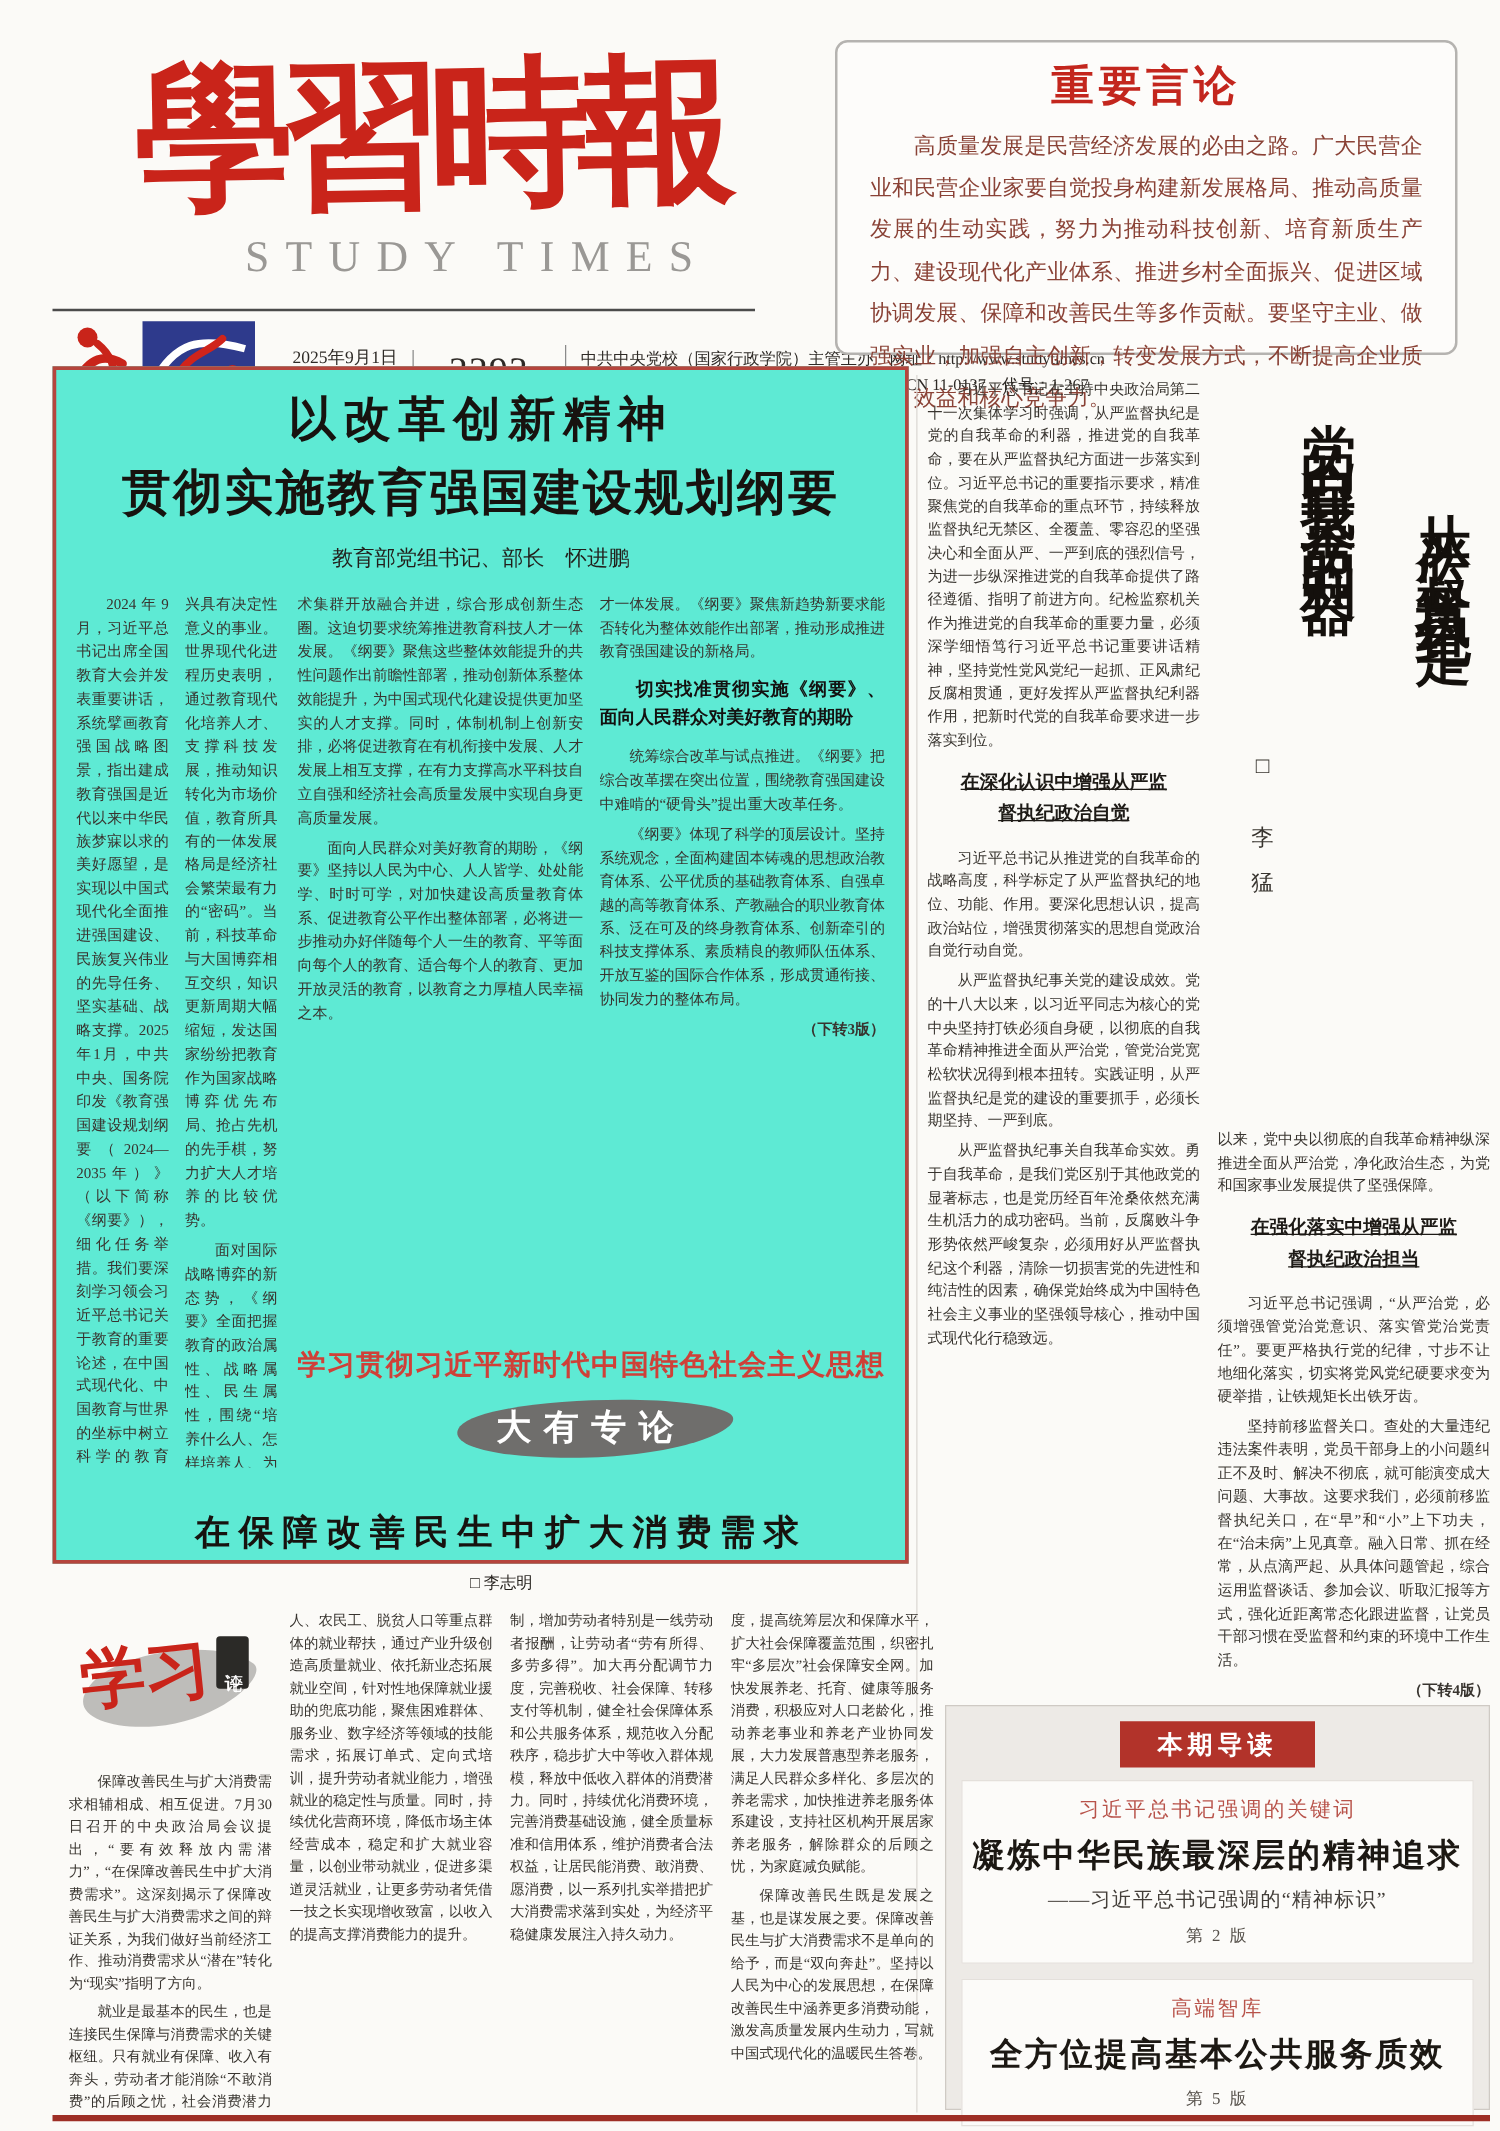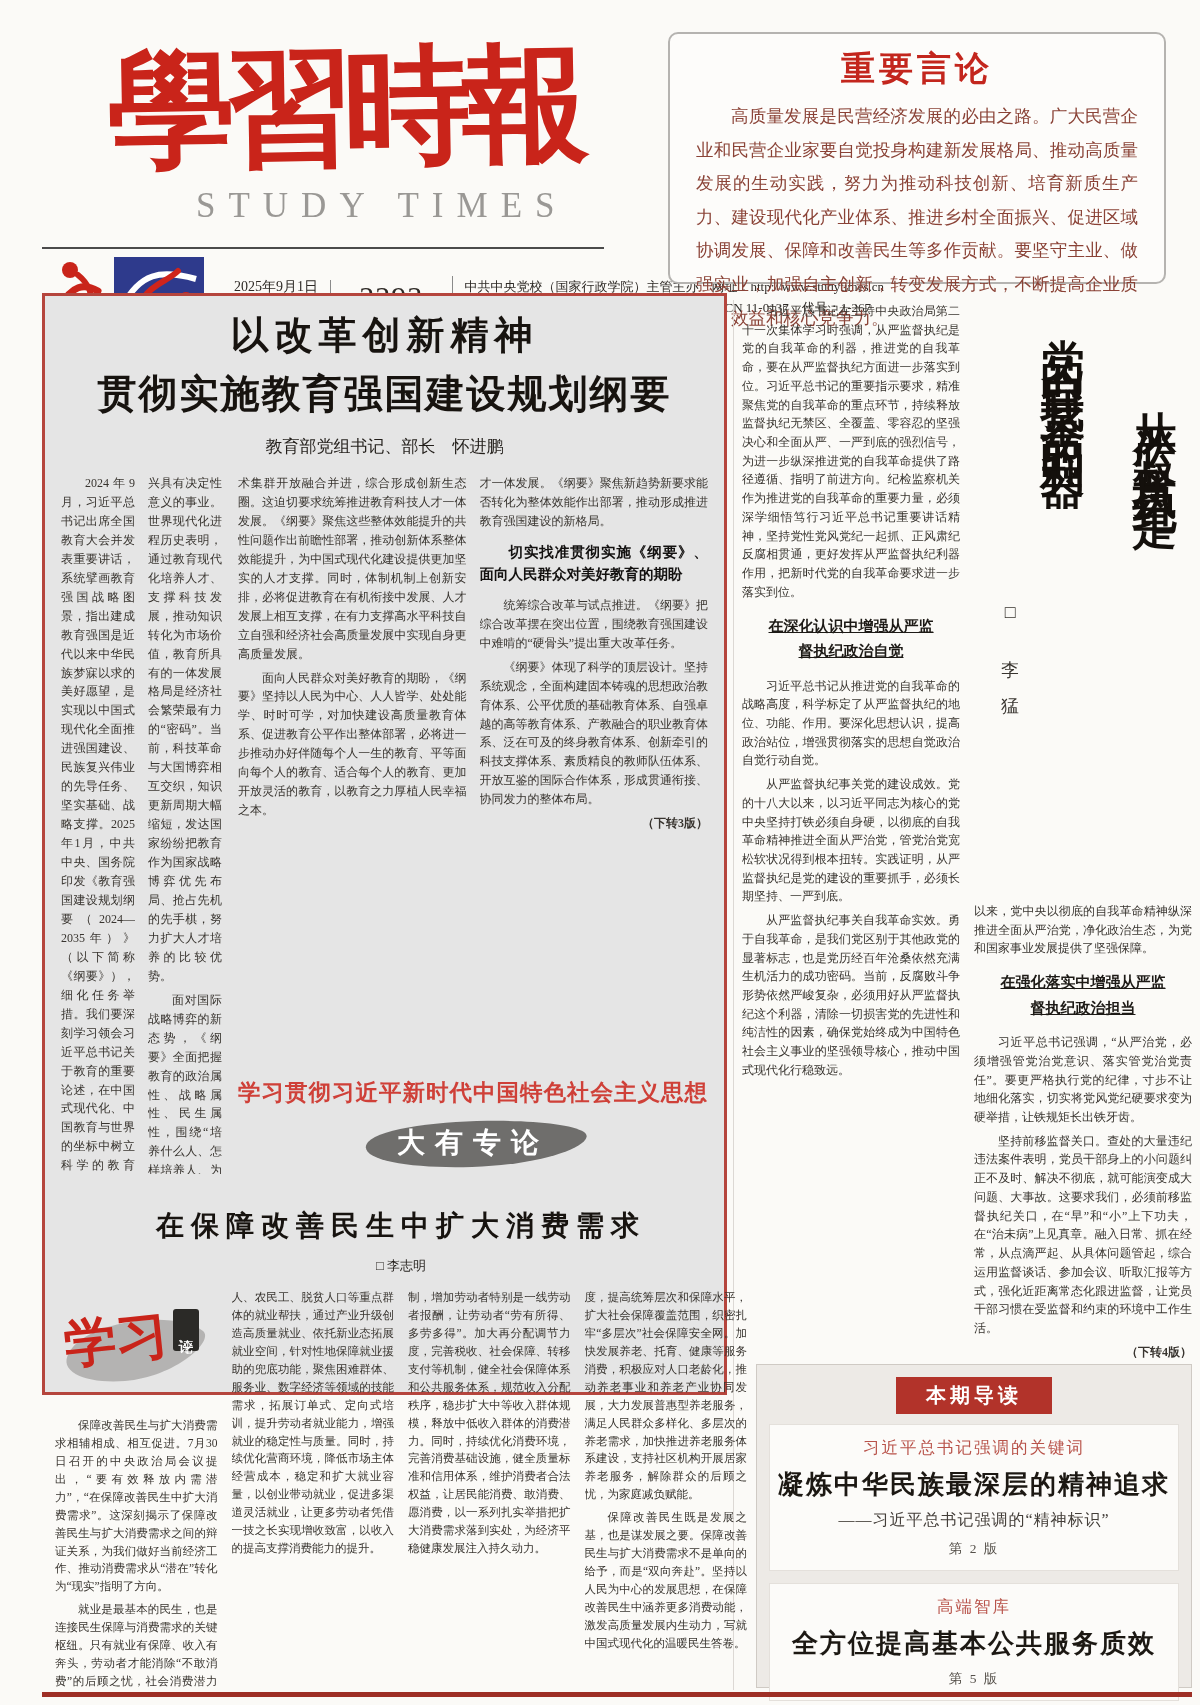--- a/index.html
+++ b/index.html
@@ -18,22 +18,22 @@
   .date-seg{text-align:center;font-size:14px;line-height:1.5;}
   .issue-seg{font-size:13px;white-space:nowrap;}
   .issue-no{font-size:30px;font-weight:normal;letter-spacing:1px;}
   .org-seg{font-size:13px;line-height:1.65;white-space:nowrap;}
   
   .remarks{position:absolute;left:668px;top:32px;width:498px;height:252px;border:2px solid #b5b3b0;
            border-radius:10px;background:#fdfcfa;box-sizing:border-box;padding:10px 26px 0;}
   .remarks-title{text-align:center;font-size:34px;font-weight:bold;color:#c3261d;letter-spacing:4px;margin:2px 0 8px;}
   .remarks-body{font-size:17.5px;line-height:1.92;color:#8a4236;text-align:justify;text-indent:2em;}
   
-  .mainbox{position:absolute;left:42px;top:293px;width:685px;height:1102px;box-sizing:border-box;
-           border:3px solid #b5453d;background:#e5e5e5;padding:14px 16px;}
+  .mainbox{position:absolute;left:42px;top:293px;width:685px;height:958px;box-sizing:border-box;
+           border:3px solid #b5453d;background:#5eead4;padding:14px 16px;}
   .m-headline{text-align:center;font-weight:bold;color:#17130f;}
   .m-h1{font-size:38px;letter-spacing:6px;}
   .m-h2{font-size:39px;letter-spacing:2px;margin-top:6px;}
   .m-byline{text-align:center;font-size:17px;margin:14px 0 16px;color:#221e1a;}
   .m-cols{display:flex;gap:16px;}
   .half{flex:1;display:flex;gap:13px;}
   .half-right-wrap{flex:1;display:flex;flex-direction:column;}
   .col{flex:1;text-align:justify;overflow:hidden;font-size:12px;line-height:1.58;color:#38342f;}
   .hl-col{height:700px;}
   .hr-col{height:592px;}

